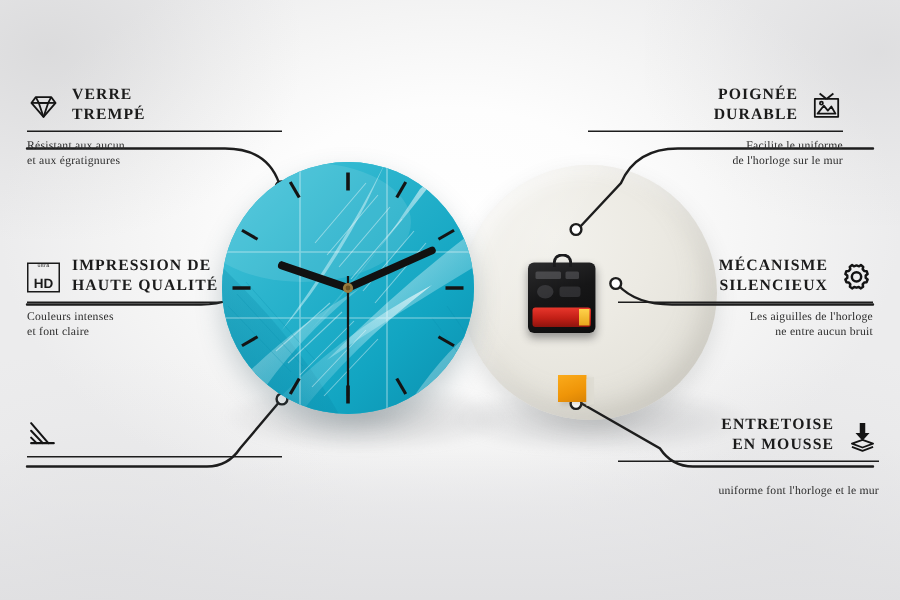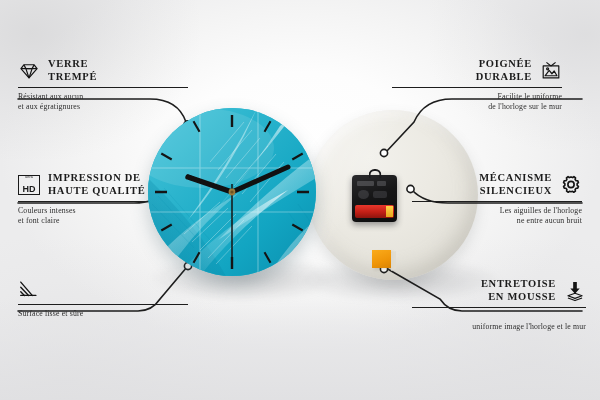--- a/index.html
+++ b/index.html
@@ -366,23 +366,20 @@
             <g stroke="#141414" stroke-width="1.5" stroke-linecap="round">
           <line x1="3" y1="4.5" x2="15.5" y2="19"></line>
           <line x1="3" y1="10" x2="11.5" y2="19"></line>
           <line x1="3" y1="15" x2="7" y2="19"></line>
           <line x1="3" y1="19" x2="19.5" y2="19" stroke-width="1.5"></line>
         </g>
           </svg>
       </span>
     </div>
     <div class="feat-rule"></div>
-    <div class="feat-desc">
-      <span>Surface lisse et sûre</span>
-    </div>
   </div>
 
   <div class="feat right" style="left:392px; top:58px;">
     <div class="feat-head">
       <span class="ico">
         <svg viewBox="0 0 24 24">
           <g fill="none" stroke="#141414" stroke-width="1.3" stroke-linejoin="round">
             <rect x="3.5" y="6.5" width="17" height="13"></rect>
             <path d="M12,6.5 L7,2.6"></path>
               <path d="M12,6.5 L17,2.6"></path>
@@ -439,17 +436,17 @@
         </svg>
       </span>
       <span class="feat-title">
         <span>ENTRETOISE</span><br>
         <span>EN MOUSSE</span>
       </span>
     </div>
     <div class="feat-rule"></div>
     <div class="feat-desc">
       <br>
-      <span>uniforme image l'horloge et le mur</span>
+      <span>uniforme font l'horloge et le mur</span>
     </div>
   </div>
 
 </div>
 
 </body></html>

